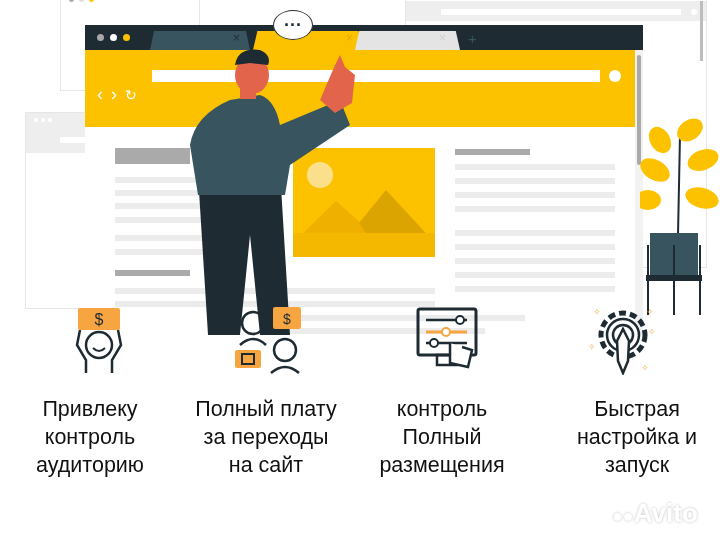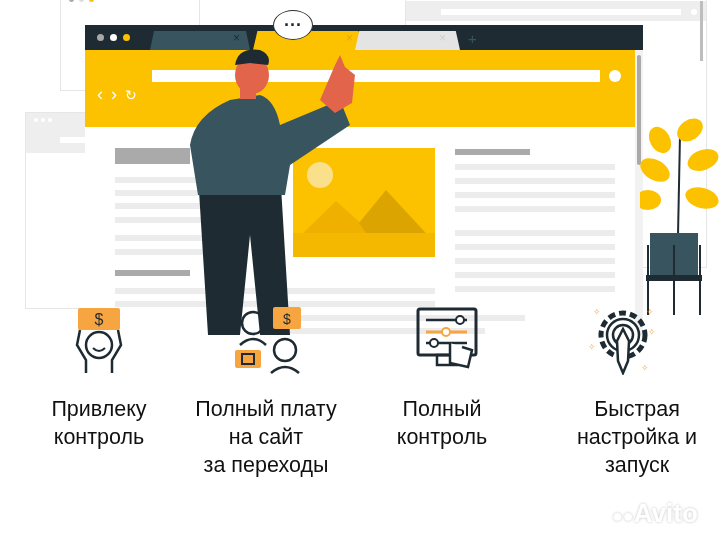--- a/index.html
+++ b/index.html
@@ -173,32 +173,34 @@
   <circle cx="35" cy="30" r="16" fill="#fff" stroke="#1e2b33" stroke-width="2.5"></circle>
   <circle cx="35" cy="30" r="10" fill="none" stroke="#1e2b33" stroke-width="2.5"></circle>
   <path d="M35,24 L41,36 L40,56 L35,68 L30,56 L29,36 Z" fill="#fff" stroke="#1e2b33" stroke-width="2.5"></path>
   <text x="5" y="10" font-size="9" fill="#f7a541" font-family="DejaVu Sans, sans-serif">✧</text>
   <text x="58" y="10" font-size="9" fill="#f7a541" font-family="DejaVu Sans, sans-serif">✧</text>
   <text x="60" y="30" font-size="9" fill="#f7a541" font-family="DejaVu Sans, sans-serif">✧</text>
   <text x="0" y="45" font-size="9" fill="#f7a541" font-family="DejaVu Sans, sans-serif">✧</text>
   <text x="53" y="66" font-size="9" fill="#f7a541" font-family="DejaVu Sans, sans-serif">✧</text>
 </svg>
 
-<div class="feature" style="left:14px;">
+<div class="feature" style="left:5px;">
   <div>Привлеку</div>
   <div>контроль</div>
+  <div>аудиторию</div>
 </div>
 <div class="feature" style="left:181px;">
   <div>Полный плату</div>
+  <div>за переходы</div>
   <div>на сайт</div>
-  <div>за переходы</div>
 </div>
 <div class="feature" style="left:357px;">
+  <div>контроль</div>
   <div>Полный</div>
-  <div>контроль</div>
+  <div>размещения</div>
 </div>
 <div class="feature" style="left:552px;">
   <div>Быстрая</div>
   <div>настройка и</div>
   <div>запуск</div>
 </div>
 
 <div class="watermark">
   <span style="font-size:18px;">●●</span><span>Avito</span>
 </div>

